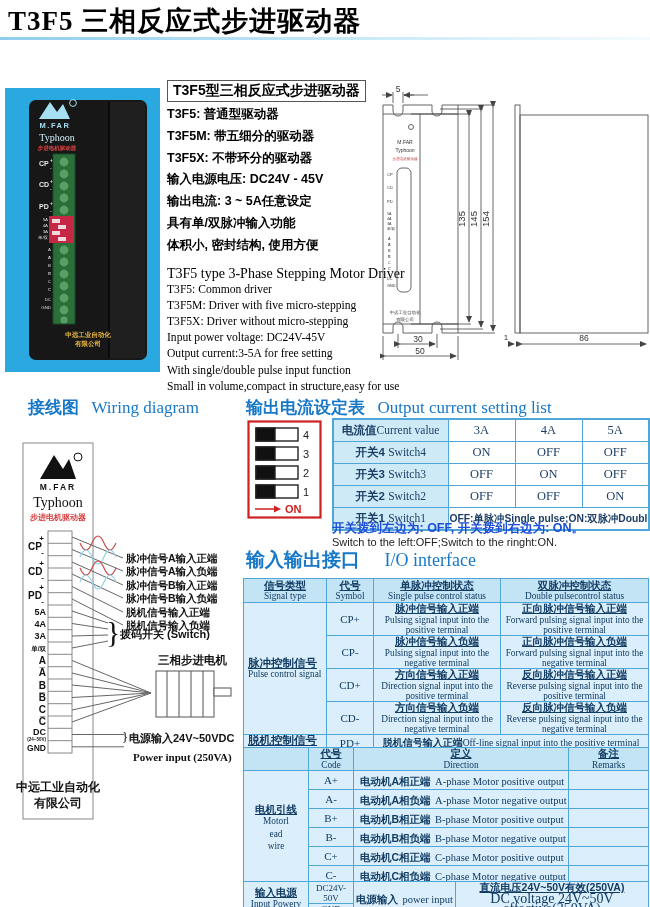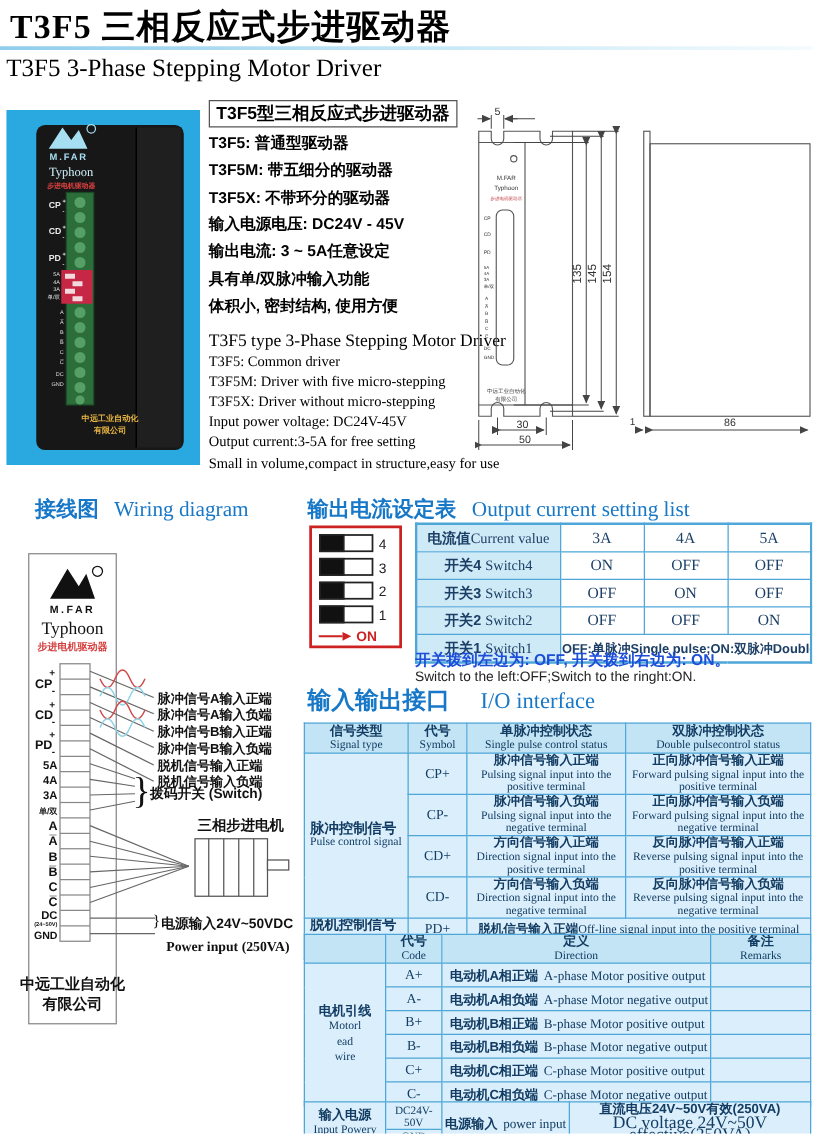--- a/index.html
+++ b/index.html
@@ -38,21 +38,21 @@
   .ctab td.lab .en{font-family:"Liberation Serif",serif;font-weight:normal;}
   .ctab td.val{font-family:"Liberation Serif",serif;font-size:12.5px;background:#fff;}
   .ctab td.span{font-size:10.3px;background:#fff;font-weight:bold;}
   .cnote-zh{left:332px;top:520px;font-weight:bold;font-size:12.5px;color:#1d4ed8;white-space:nowrap;}
   .cnote-en{left:332px;top:536px;font-family:Liberation Sans, sans-serif;font-size:11px;color:#222;white-space:nowrap;}
 
   
   .btab{border:1.5px solid #4ea7d8;background:#daeefb;}
   .btab td{border:1px solid #4ea7d8;text-align:center;color:#123c63;padding:0;overflow:hidden;}
   .btab td.hd{background:#c3e4f4;}
-  .zh1{font-weight:bold;font-size:10.5px;line-height:11.5px;}
+  .zh1{font-weight:bold;font-size:10.5px;line-height:11.5px;text-decoration:underline;}
   .en1{font-family:"Liberation Serif",serif;font-size:9.3px;line-height:10.3px;}
   .sym{font-family:"Liberation Serif",serif;font-size:11px;}
   .grp .zh1{font-size:11.5px;}
   .grp{text-align:left !important;padding-left:4px !important;}
   .pdcell{font-size:10px;}
   .pdcell .zh2{font-weight:bold;font-size:10px;}
   .pdcell .en2{font-family:"Liberation Serif",serif;font-size:9.6px;}
   .ltab td.def{text-align:left;padding-left:6px;white-space:nowrap;}
   .defzh{font-weight:bold;font-size:10.5px;}
   .defen{font-family:"Liberation Serif",serif;font-size:10.5px;}
@@ -60,21 +60,20 @@
   svg text{font-family:"Liberation Sans",sans-serif;}
   svg .ser{font-family:"Liberation Serif",serif;}
 </style>
 </head>
 <body>
 
 <div class="page">
 
   <div class="abs title-zh">T3F5  三相反应式步进驱动器</div>
   <div class="abs title-rule"></div>
-  <div class="abs title-en">T3F5 3-Phase Stepping Motor Driver</div>
 
   <svg class="abs" style="left:5px;top:88px" width="155" height="284" viewBox="0 0 155 284">
     <rect x="0" y="0" width="155" height="284" fill="#2aa9e0"></rect>
     <rect x="24" y="12" width="118" height="260" rx="7" fill="#171717"></rect>
     <rect x="104" y="14" width="36" height="256" fill="#1f1f1f"></rect>
     <line x1="104" y1="14" x2="104" y2="270" stroke="#000" stroke-width="1.2"></line>
     <g>
       <path d="M34,31 L45,14 L52,24 L58,16 L65,31 Z" fill="#a6def2"></path>
       <circle cx="68" cy="15" r="3.4" fill="none" stroke="#a6def2" stroke-width="1"></circle>
     </g>
@@ -143,20 +142,21 @@
     <div class="spec-zh">输入电源电压:  DC24V - 45V</div>
     <div class="spec-zh">输出电流:  3 ~ 5A任意设定</div>
     <div class="spec-zh">具有单/双脉冲输入功能</div>
     <div class="spec-zh">体积小,  密封结构,  使用方便</div>
     <div class="spec-en-title">T3F5 type 3-Phase Stepping Motor Driver</div>
     <div class="spec-en">T3F5:  Common driver</div>
     <div class="spec-en">T3F5M: Driver with five micro-stepping</div>
     <div class="spec-en">T3F5X: Driver without micro-stepping</div>
     <div class="spec-en">Input power voltage:  DC24V-45V</div>
     <div class="spec-en">Output current:3-5A for free setting</div>
+    <div class="spec-en">With single/double pulse input function</div>
     <div class="spec-en">Small in volume,compact in structure,easy for use</div>
   </div>
 
   <svg class="abs" style="left:380px;top:86px" width="270" height="292" viewBox="0 0 270 292">
     <defs>
       <marker id="ar" markerWidth="10" markerHeight="8" refX="8" refY="4" orient="auto">
         <path d="M0,0 L9,4 L0,8 Z" fill="#444"></path>
       </marker>
     </defs>
     <g fill="none" stroke="#555" stroke-width="0.9">

